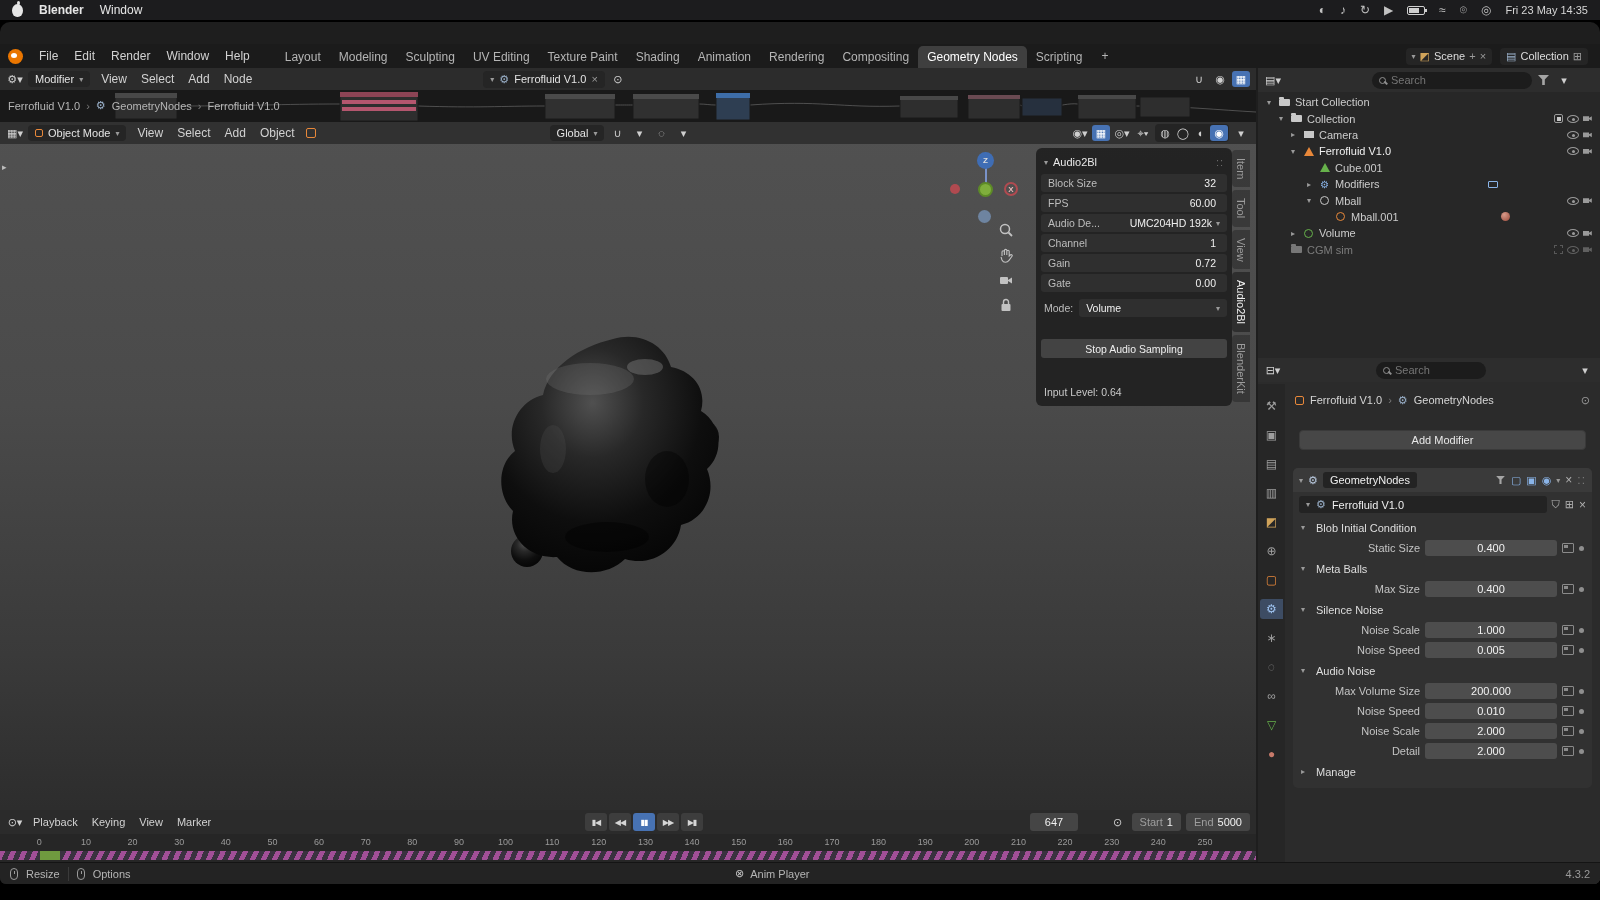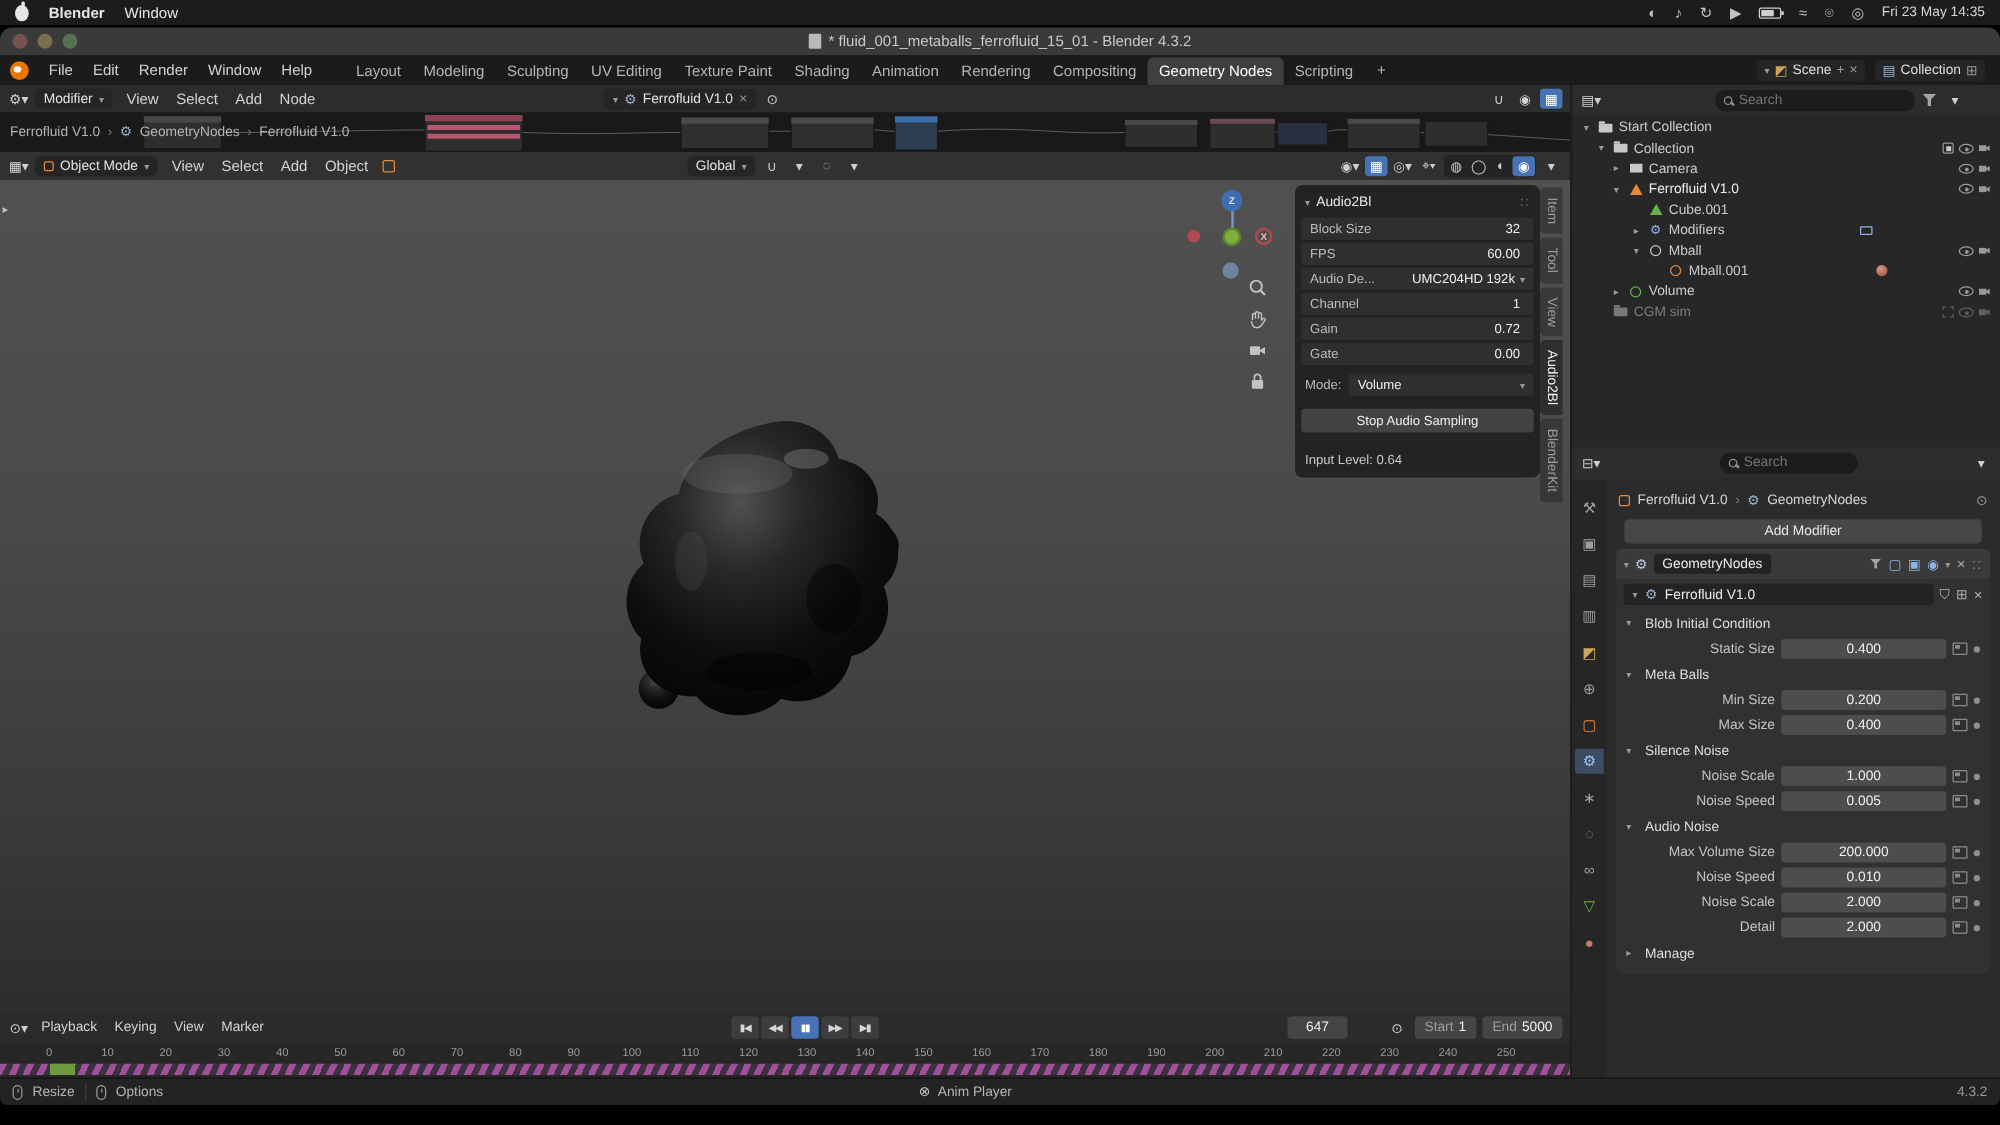--- a/index.html
+++ b/index.html
@@ -71,21 +71,21 @@
 .scr{width:10px;height:7px;border:1px solid #8ab4e8;border-radius:1px;flex:none}
 .matdot{width:9px;height:9px;border-radius:50%;background:radial-gradient(circle at 35% 30%,#d89a8a,#9a4a3a);flex:none}
 
 .props{position:absolute;left:0;top:290px;width:100%;bottom:0;background:#2b2b2b}
 .phead{position:absolute;left:0;top:0;width:100%;height:24px;background:#2d2d2d;display:flex;align-items:center;padding:0 6px;gap:8px}
 .ptabs{position:absolute;left:0;top:26px;width:27px;bottom:0;background:#262626;display:flex;flex-direction:column;align-items:center;padding-top:12px;gap:9px}
 .ptab{width:23px;height:20px;display:flex;align-items:center;justify-content:center;font-size:12px;color:#9e9e9e;border-radius:3px 0 0 3px}
 .ptab.active{background:#3d4c63;color:#9ec3f0}
 .pcontent{position:absolute;left:29px;top:26px;right:2px;bottom:0;padding:4px 4px 0 4px;overflow:hidden}
 .pbread{display:flex;align-items:center;gap:6px;height:24px;font-size:11px;color:#d5d5d5;padding:0 4px}
-.addmod{height:20px;margin:3px 8px;background:#474747;border:1px solid #3a3a3a;border-radius:4px;display:flex;align-items:center;justify-content:center;color:#e8e8e8;font-size:11px}
+.addmod{height:20px;margin:18px 8px;background:#474747;border:1px solid #3a3a3a;border-radius:4px;display:flex;align-items:center;justify-content:center;color:#e8e8e8;font-size:11px}
 .modpanel{background:#313131;border-radius:5px;margin:4px 2px;padding-bottom:6px}
 .modhead{height:24px;display:flex;align-items:center;gap:5px;padding:0 6px;background:#3a3a3a;border-radius:5px 5px 0 0}
 .namefield{background:#232323;border-radius:3px;padding:2px 7px;color:#eee;font-size:11px}
 .mico{font-size:11px;color:#b9c9de}
 .grouprow{display:flex;align-items:center;gap:5px;padding:4px 6px}
 .groupfield{flex:1;background:#232323;border-radius:3px;padding:2px 7px;display:flex;align-items:center;gap:6px;font-size:11px;color:#eee}
 .psec{display:flex;align-items:center;gap:6px;height:21px;padding:0 8px;color:#dedede;font-size:11px}
 .parrow{font-size:8px;color:#9a9a9a;width:9px}
 .prow{display:flex;align-items:center;height:20px;gap:5px;padding:0 6px}
 .plabel{flex:1;text-align:right;font-size:11px;color:#c3c3c3;white-space:nowrap}
@@ -112,21 +112,21 @@
 .ntab{writing-mode:vertical-rl;font-size:11px;color:#9c9c9c;background:rgba(40,40,40,.55);padding:8px 3px;border-radius:4px 0 0 4px}
 .ntab.active{background:#2e2e2e;color:#f0f0f0}
 
 .apanel{position:absolute;left:1036px;top:26px;width:196px;background:rgba(32,32,32,.93);border-radius:6px;padding:6px 5px 8px 5px;z-index:7}
 .ap-title{display:flex;align-items:center;gap:5px;color:#e8e8e8;font-size:11px;padding:2px 3px 6px 3px}
 .arow{height:18px;background:#2f2f2f;border-radius:3px;display:flex;align-items:center;justify-content:space-between;padding:0 7px;margin-bottom:2px}
 .alabel{font-size:10.5px;color:#bdbdbd}
 .aval{font-size:10.5px;color:#f0f0f0;display:flex;align-items:center;gap:4px}
 .moderow{display:flex;align-items:center;gap:6px;margin:7px 0 4px 3px}
 .modefield{flex:1;height:18px;background:#2f2f2f;border-radius:3px;display:flex;align-items:center;justify-content:space-between;padding:0 7px;font-size:10.5px;color:#f0f0f0}
-.stopbtn{height:19px;background:#434343;border-radius:3px;display:flex;align-items:center;justify-content:center;font-size:10.5px;color:#eee;margin:10px 0}
+.stopbtn{height:19px;background:#434343;border-radius:3px;display:flex;align-items:center;justify-content:center;font-size:10.5px;color:#eee;margin:22px 0}
 .inlevel{font-size:10.5px;color:#c9c9c9;padding:6px 3px 0 3px}
 
 .timeline{position:absolute;left:0;top:788px;width:1256px;height:52px;background:#2b2b2b}
 .thead{position:absolute;left:0;top:0;width:100%;height:24px;display:flex;align-items:center;padding:0 6px;gap:2px}
 .transport{position:absolute;left:585px;top:3px;display:flex;gap:2px}
 .tbtn{width:22px;height:18px;background:#3d3d3d;border-radius:3px;display:flex;align-items:center;justify-content:center;font-size:8px;color:#d5d5d5;letter-spacing:-1px}
 .tbtn.active{background:#4772b3;color:#fff}
 .tfield{background:#454545;border-radius:3px;height:18px;display:flex;align-items:center;padding:0 8px;font-size:11px;color:#f0f0f0;gap:4px}
 .ruler{position:absolute;left:0;top:24px;width:100%;height:28px;background:#262626;overflow:hidden}
 .ruler-nums{display:flex;margin-left:16px}
@@ -158,29 +158,20 @@
       <span class="batt"></span>
       <span class="icon-g">≈</span>
       <span class="icon-g">⌾</span>
       <span class="icon-g">◎</span>
       <span>Fri 23 May 14:35</span>
     </div>
   </div>
 
   <div class="window">
 
-    <div class="titlebar">
-      <div class="tl">
-        <span style="background:#77534f"></span>
-        <span style="background:#776f4f"></span>
-        <span style="background:#577052"></span>
-      </div>
-      <span class="pagei"></span>
-      <span>* fluid_001_metaballs_ferrofluid_15_01 - Blender 4.3.2</span>
-    </div>
 
     <div class="topbar">
       <span class="blogo"></span>
       <div class="flex">
 
       <span class="menu-item">File</span>
           <span class="menu-item">Edit</span>
           <span class="menu-item">Render</span>
           <span class="menu-item">Window</span>
           <span class="menu-item">Help</span>
@@ -632,29 +623,20 @@
                 </div>
               <span class="pextra"></span>
                 <span class="pdot"></span>
             </div>
 
             <div class="psec">
               <span class="parrow">▾</span>
                 <span>Meta Balls</span>
             </div>
             <div class="prow">
-              <span class="plabel">Min Size</span>
-              <div class="pfield">
-                  <div class="pfill" style="width: 0%;"></div>
-                  <span class="pval">0.200</span>
-                </div>
-              <span class="pextra"></span>
-                <span class="pdot"></span>
-            </div>
-            <div class="prow">
               <span class="plabel">Max Size</span>
               <div class="pfield">
                   <div class="pfill" style="width: 0%;"></div>
                   <span class="pval">0.400</span>
                 </div>
               <span class="pextra"></span>
                 <span class="pdot"></span>
             </div>
 
             <div class="psec">

